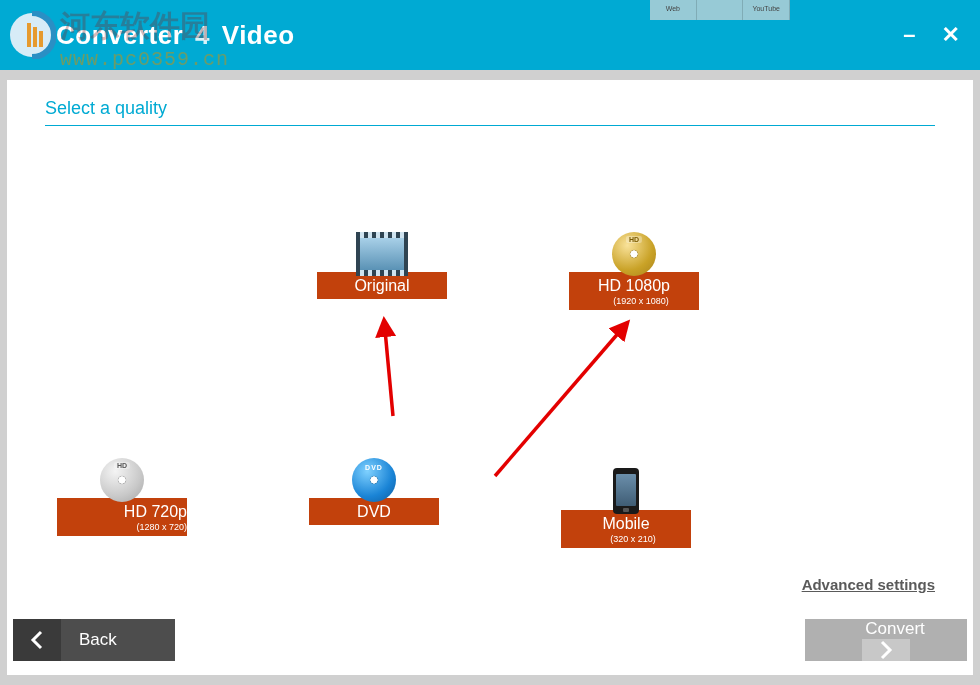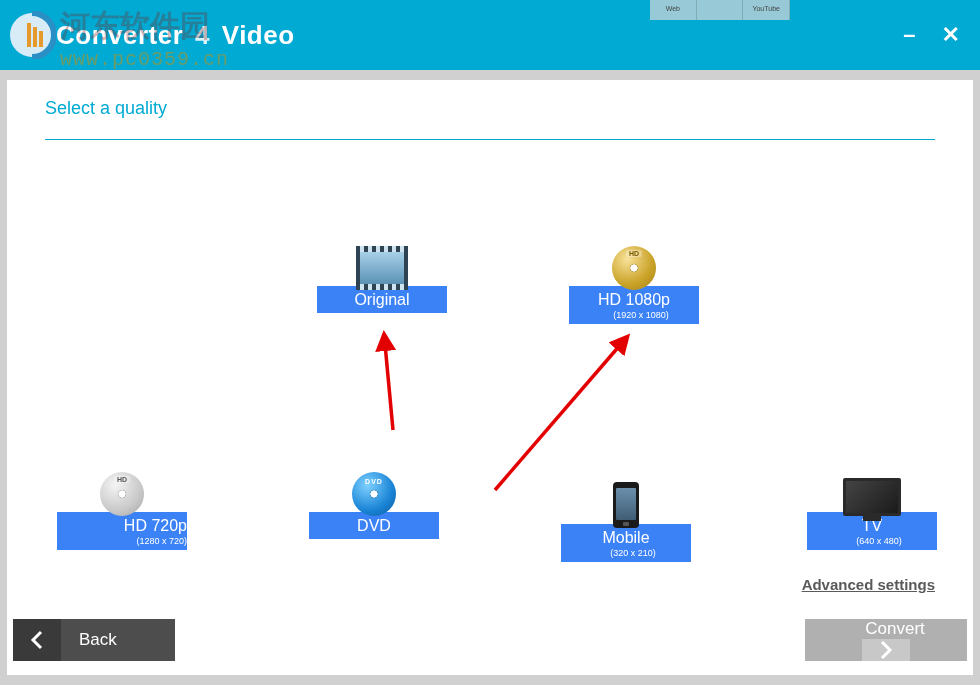--- a/index.html
+++ b/index.html
@@ -63,36 +63,36 @@
 .main {
   background: #fff;
   margin: 10px 7px;
   height: 595px;
   padding: 18px 38px 14px 38px;
   position: relative;
 }
 .heading {
   color: #00aad3; font-size: 18px;
   border-bottom: 1px solid #00aad3;
-  padding-bottom: 20px;
+  padding-bottom: 6px;
   margin-bottom: 10px;
 }
 .grid {
   position: relative;
   height: 460px;
 }
 .opt {
   position: absolute;
   width: 130px;
   text-align: center;
   cursor: pointer;
 }
 .opt .ico { height: 48px; margin-bottom: -4px; display: flex; justify-content: center; align-items: flex-end; }
 .opt .lbl {
-  background: #3b82f6;
+  background: #c2410c;
   color: #fff;
   font-size: 16px;
   padding: 5px 0 4px;
 }
 .opt .sub { font-size: 9px; display: block; margin-top: 1px; padding-left: 14px; }
 
 .pos-original { left: 272px; top: 92px; }
 .pos-hd1080  { left: 524px; top: 92px; }
 .pos-hd720   { left: 12px;  top: 318px; text-align: right; }
 .pos-dvd     { left: 264px; top: 318px; }
@@ -286,29 +286,20 @@
     <div class="opt pos-mobile">
       <div class="ico">
           <span class="phone"></span>
         </div>
       <div class="lbl">
         <span>Mobile</span>
         <span class="sub">(320 x 210)</span>
       </div>
     </div>
 
-    <div class="opt pos-tv">
-      <div class="ico">
-          <span class="tv"></span>
-        </div>
-      <div class="lbl">
-        <span>TV</span>
-        <span class="sub">(640 x 480)</span>
-      </div>
-    </div>
 
     <svg class="arrow-annot" style="left:300px; top:180px;" width="90" height="110">
       <defs>
           <marker id="ah1" markerWidth="10" markerHeight="10" refX="2" refY="3" orient="auto">
             <path d="M0 0 L6 3 L0 6 Z" fill="#e30000"></path>
           </marker>
         </defs>
       <line x1="48" y1="100" x2="40" y2="14" stroke="#e30000" stroke-width="3.5" marker-end="url(#ah1)"></line>
     </svg>
     <svg class="arrow-annot" style="left:420px; top:180px;" width="190" height="170">

